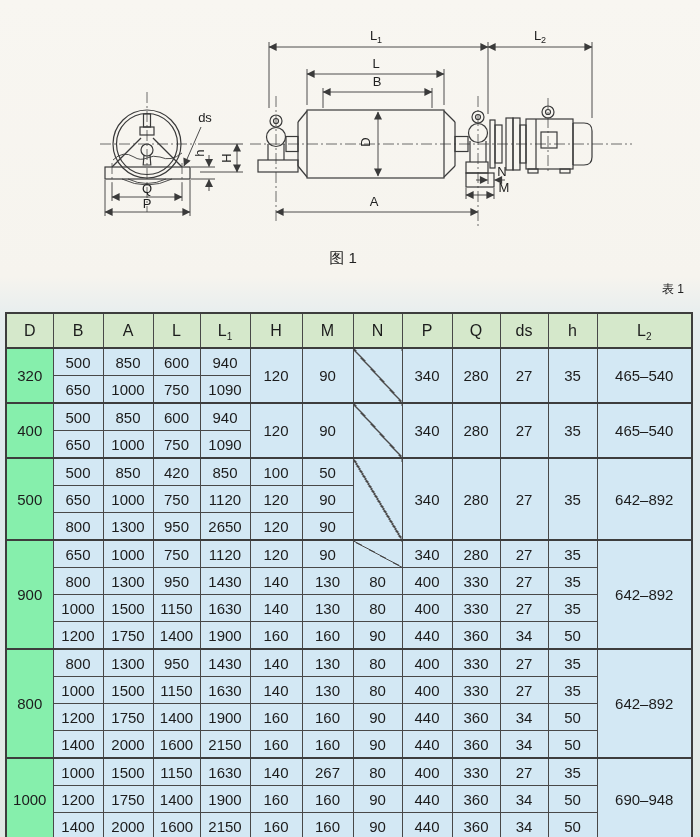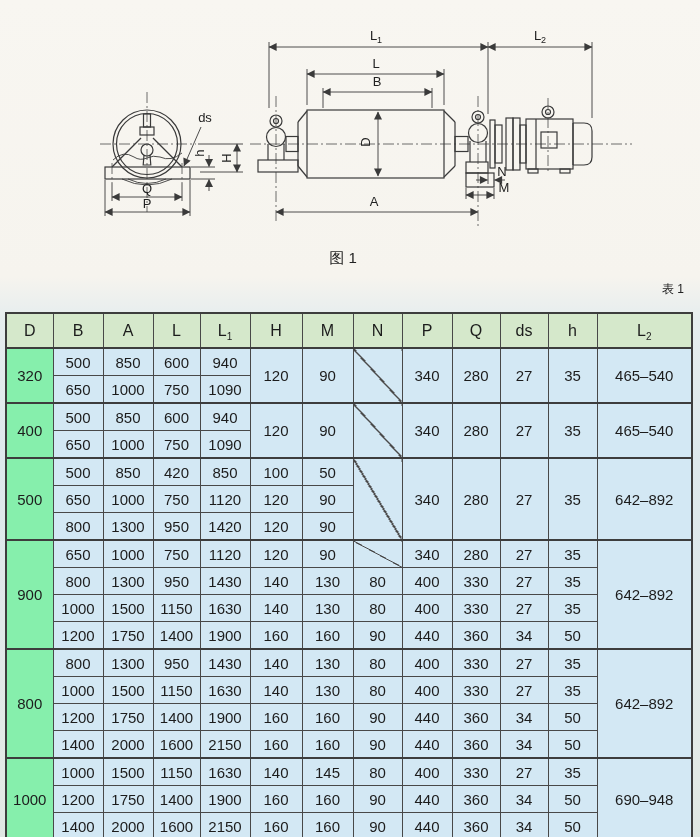--- a/index.html
+++ b/index.html
@@ -286,21 +286,21 @@
         <td class="">1000</td>
         <td class="">750</td>
         <td class="">1120</td>
         <td class="">120</td>
         <td class="">90</td>
       </tr>
       <tr>
         <td class="">800</td>
         <td class="">1300</td>
         <td class="">950</td>
-        <td class="">1420</td>
+        <td class="">2650</td>
         <td class="">120</td>
         <td class="">90</td>
       </tr>
       <tr class="gs">
         <td rowspan="4" class="g">900</td>
         <td class="">650</td>
         <td class="">1000</td>
         <td class="">750</td>
         <td class="">1120</td>
         <td class="">120</td>
@@ -405,21 +405,21 @@
         <td class="">34</td>
         <td class="">50</td>
       </tr>
       <tr class="gs">
         <td rowspan="3" class="g">1000</td>
         <td class="">1000</td>
         <td class="">1500</td>
         <td class="">1150</td>
         <td class="">1630</td>
         <td class="">140</td>
-        <td class="">145</td>
+        <td class="">267</td>
         <td class="">80</td>
         <td class="">400</td>
         <td class="">330</td>
         <td class="">27</td>
         <td class="">35</td>
         <td rowspan="3" class="">690–948</td>
       </tr>
       <tr>
         <td class="">1200</td>
         <td class="">1750</td>

